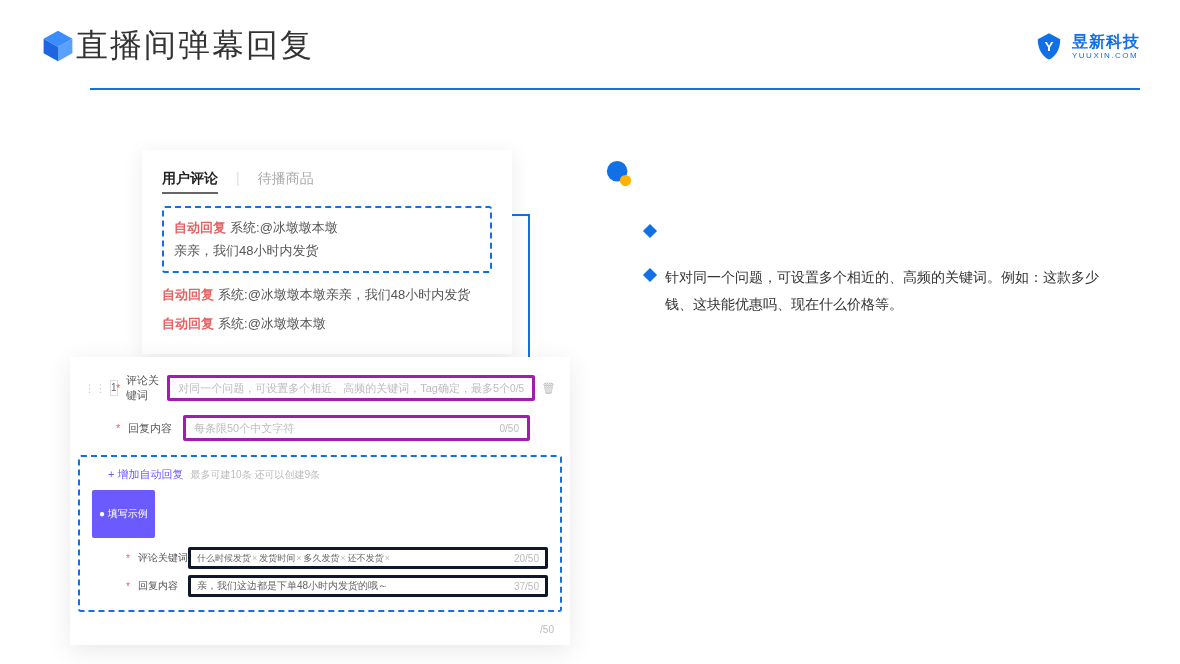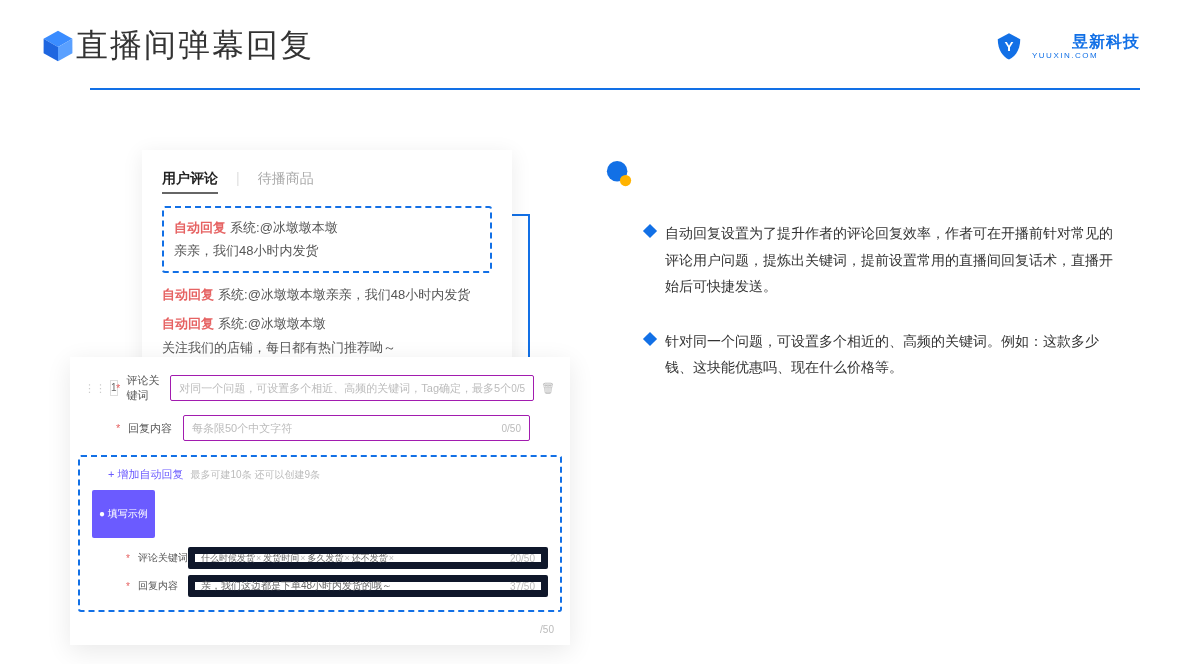--- a/index.html
+++ b/index.html
@@ -44,21 +44,20 @@
 .brand-text {
   display: flex;
   flex-direction: column;
   line-height: 1.2;
 }
 .brand-cn {
   font-size: 16px;
   font-weight: 700;
   color: #1270e6;
   letter-spacing: 1px;
-  margin-left: 40px;
 }
 .brand-en {
   font-size: 8px;
   color: #1270e6;
   letter-spacing: 1.5px;
 }
 .hr {
   margin: 20px 40px 0 90px;
   height: 2px;
   background: #1270e6;
@@ -194,21 +193,21 @@
   margin-right: 4px;
   width: 8px;
 }
 .field-label {
   width: 55px;
   color: #555;
 }
 .field-input {
   flex: 1;
   height: 26px;
-  border: 1px solid #a21caf;
+  border: 3px solid #a21caf;
   border-radius: 2px;
   display: flex;
   align-items: center;
   justify-content: space-between;
   padding: 0 8px;
   color: #bbb;
   background: #fff;
 }
 .counter {
   color: #bbb;
@@ -247,21 +246,21 @@
 }
 .example-row {
   display: flex;
   align-items: center;
   padding: 3px 6px 3px 40px;
   font-size: 10px;
 }
 .example-input {
   flex: 1;
   height: 22px;
-  border: 7px solid #0f172a;
+  border: 3px solid #0f172a;
   border-radius: 2px;
   display: flex;
   align-items: center;
   padding: 0 6px;
   background: #fff;
   gap: 2px;
 }
 .tagchip {
   color: #666;
   font-size: 9px;
@@ -378,21 +377,20 @@
       <div class="comment">
         <span class="tag-auto">自动回复</span>
         <span class="sys">系统:</span>
         <span class="mention">@冰墩墩本墩</span>
         <span class="msg"> 亲亲，我们48小时内发货</span>
       </div>
       <div class="comment">
         <span class="tag-auto">自动回复</span>
         <span class="sys">系统:</span>
         <span class="mention">@冰墩墩本墩</span>
-        <span class="msg"> 关注我们的店铺，每日都有热门推荐呦～</span>
       </div>
     </div>
 
     <div class="panel-settings">
 
       <div style="padding-top:10px;">
         <div class="setting-row">
           <span class="row-idx-wrap">
             <span style="color:#ccc;">⋮⋮</span>
             <span class="row-idx">1</span>
@@ -453,21 +451,20 @@
     <div class="right-heading">
       <div class="bubble-icon">
         <svg viewBox="0 0 30 30" width="28" height="28">
           <circle cx="13" cy="12" r="11" fill="#1270e6"></circle>
           <circle cx="22" cy="22" r="6" fill="#ffb300"></circle>
         </svg>
       </div>
     </div>
     <div class="bullet-item">
       <div class="diamond"></div>
-      <div class="bullet-text">自动回复设置为了提升作者的评论回复效率，作者可在开播前针对常见的评论用户问题，提炼出关键词，提前设置常用的直播间回复话术，直播开始后可快捷发送。</div>
     </div>
     <div class="bullet-item">
       <div class="diamond"></div>
       <div class="bullet-text">针对同一个问题，可设置多个相近的、高频的关键词。例如：这款多少钱、这块能优惠吗、现在什么价格等。</div>
     </div>
   </div>
 
 </div>
 
 </body></html>

